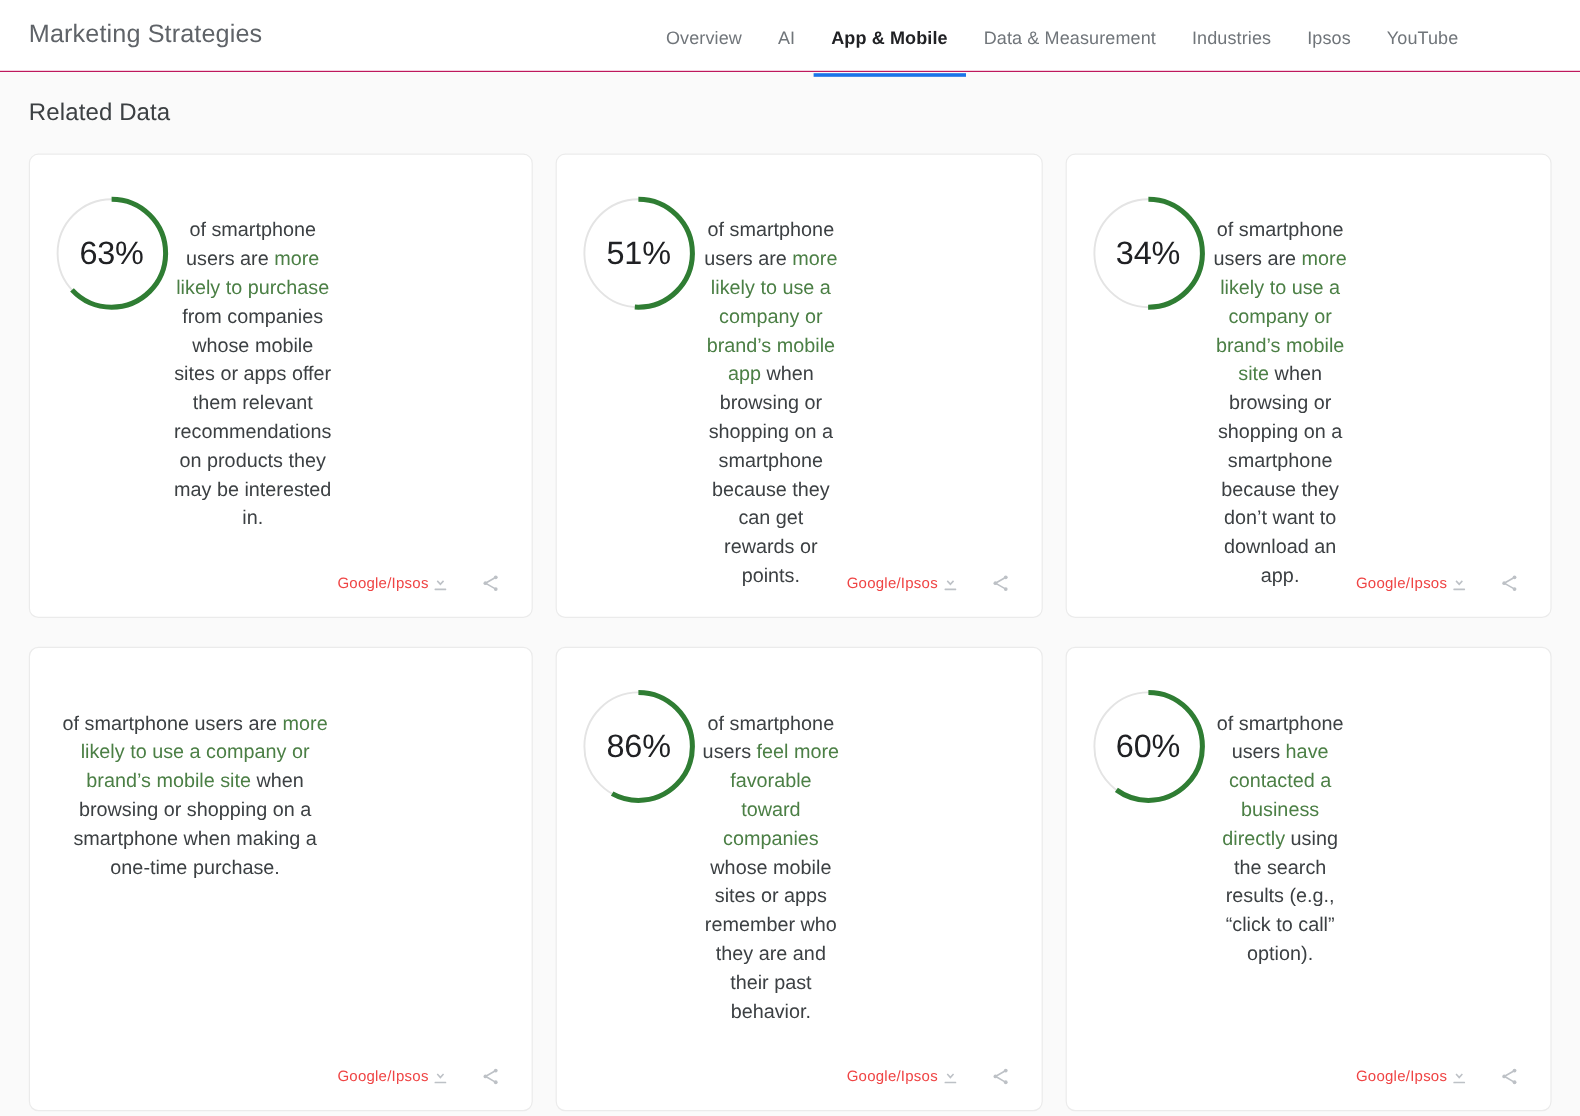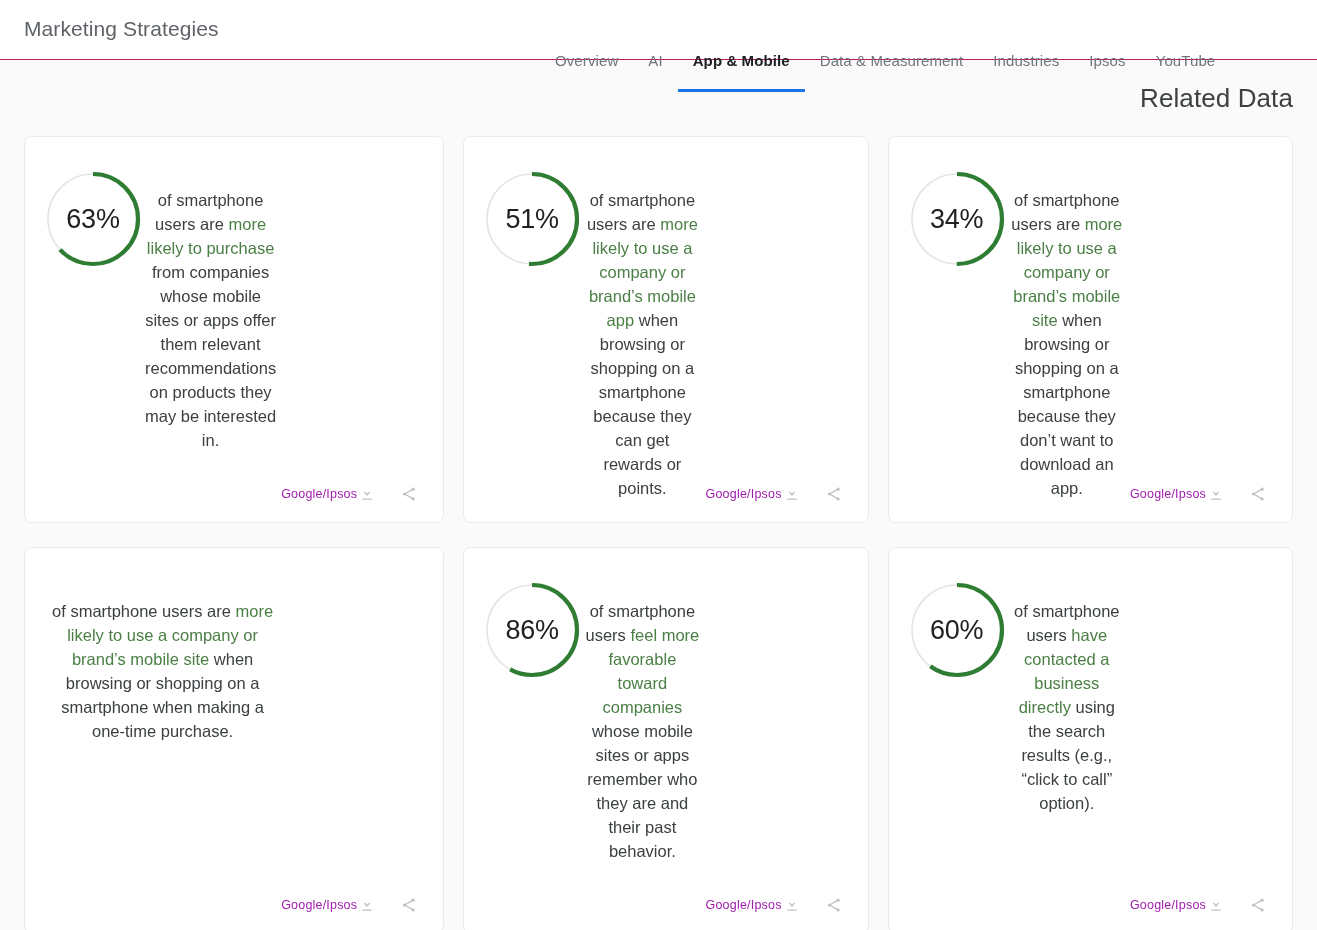--- a/index.html
+++ b/index.html
@@ -32,21 +32,20 @@
     letter-spacing: 0.1px;
     white-space: nowrap;
   }
   .nav {
     position: absolute;
     left: 540px;
     top: 0;
     height: 64px;
     display: flex;
     align-items: stretch;
-    margin-top: 28px;
   }
   .nav-item {
     display: flex;
     align-items: center;
     padding: 0 15px;
     font-size: 15px;
     color: #70757a;
     cursor: pointer;
     position: relative;
     white-space: nowrap;
@@ -65,28 +64,27 @@
     background: #1a73e8;
   }
 
   
   .page {
     background: #fafafa;
     min-height: 870px;
     padding: 0 24px;
   }
   .page-title {
-    font-size: 26px;
+    font-size: 20px;
     font-weight: 400;
     color: #3c4043;
     padding-top: 23px;
     padding-bottom: 0;
     margin: 0 0 22px 0;
     letter-spacing: 0.1px;
-    text-align: right;
   }
 
   .grid {
     display: grid;
     grid-template-columns: repeat(3, 1fr);
     gap: 24px 19px;
   }
 
   .card {
     background: #ffffff;
@@ -134,21 +132,21 @@
   .card-footer {
     margin-top: auto;
     height: 56px;
     display: flex;
     align-items: center;
     justify-content: space-between;
     padding: 0 0 0 1px;
   }
   .source {
     font-size: 12.5px;
-    color: #a21caf;
+    color: #ef4444;
     letter-spacing: 0.2px;
   }
   .actions {
     display: flex;
     align-items: center;
     gap: 22px;
     padding-right: 4px;
   }
   .icon-btn {
     width: 20px;

